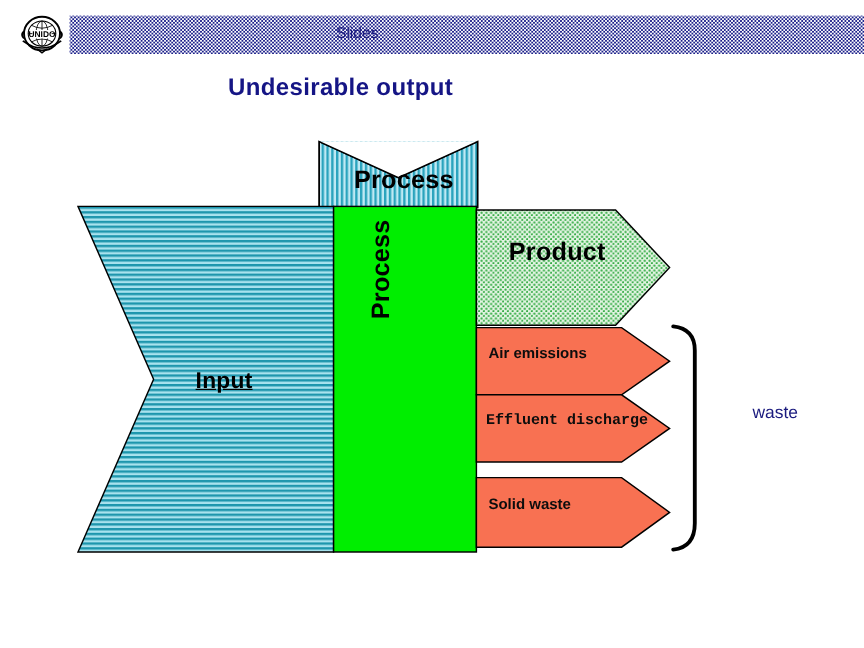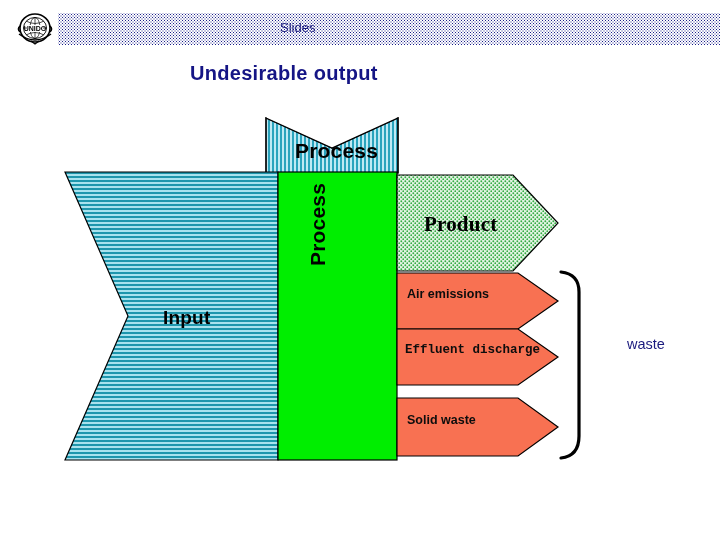--- a/index.html
+++ b/index.html
@@ -76,34 +76,34 @@
   }
   #lbl-energy {
     left: 295px; top: 139px;
     font-size: 21px; font-weight: bold;
     letter-spacing: 0.2px;
   }
   #lbl-input {
     left: 163px; top: 307px;
     font-size: 19px; font-weight: bold;
     letter-spacing: 0.2px;
+    text-decoration: underline;
   }
   #lbl-process {
     left: 306px; top: 266px;
     width: 110px;
     font-size: 21px; font-weight: bold;
     transform: rotate(-90deg);
     transform-origin: 0 0;
     letter-spacing: 0.2px;
   }
   #lbl-product {
-    left: 424px; top: 212px;
+    left: 424px; top: 199px;
     font-size: 21px; font-weight: bold;
     letter-spacing: 0.2px;
-    font-family: Liberation Serif, serif;
   }
   .lbl-flow {
     font-size: 12.5px;
     font-weight: bold;
     color: #0d0d0d;
   }
   #lbl-air      { left: 407px; top: 287px; text-align: right; }
   #lbl-effluent { left: 405px; top: 343px; font-family: Liberation Mono, monospace; }
   #lbl-solid    { left: 407px; top: 413px; }
 

